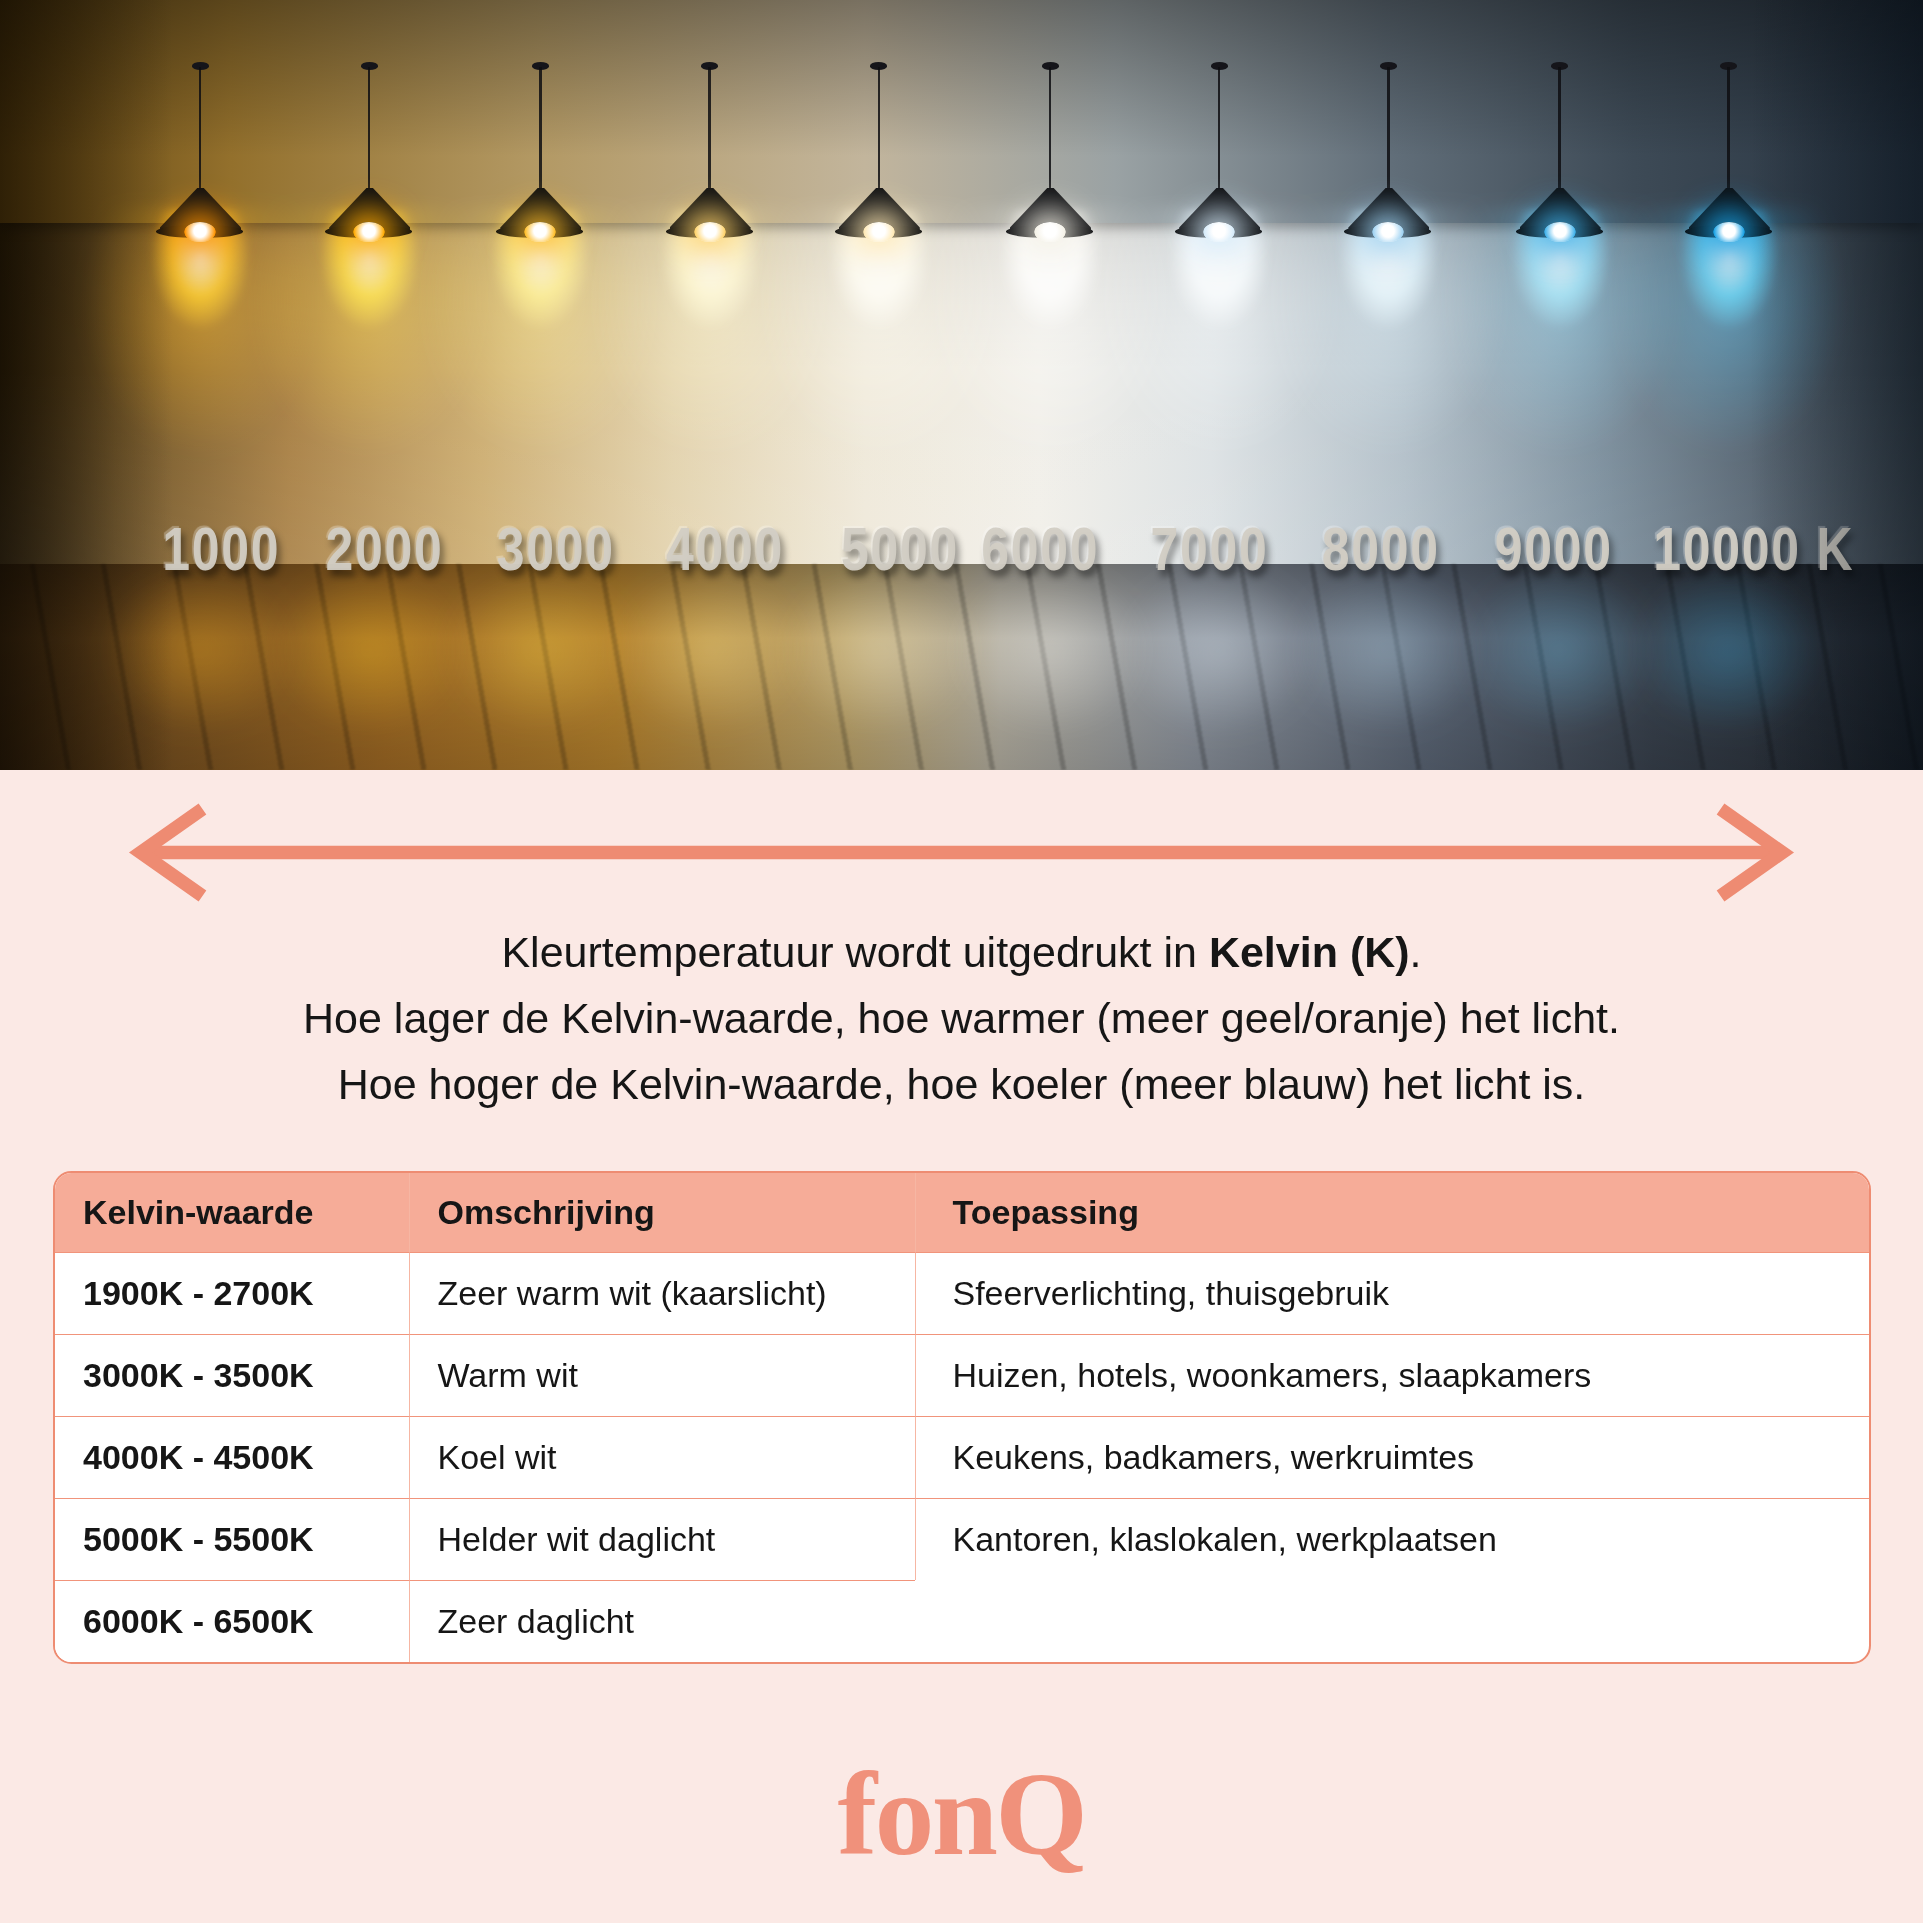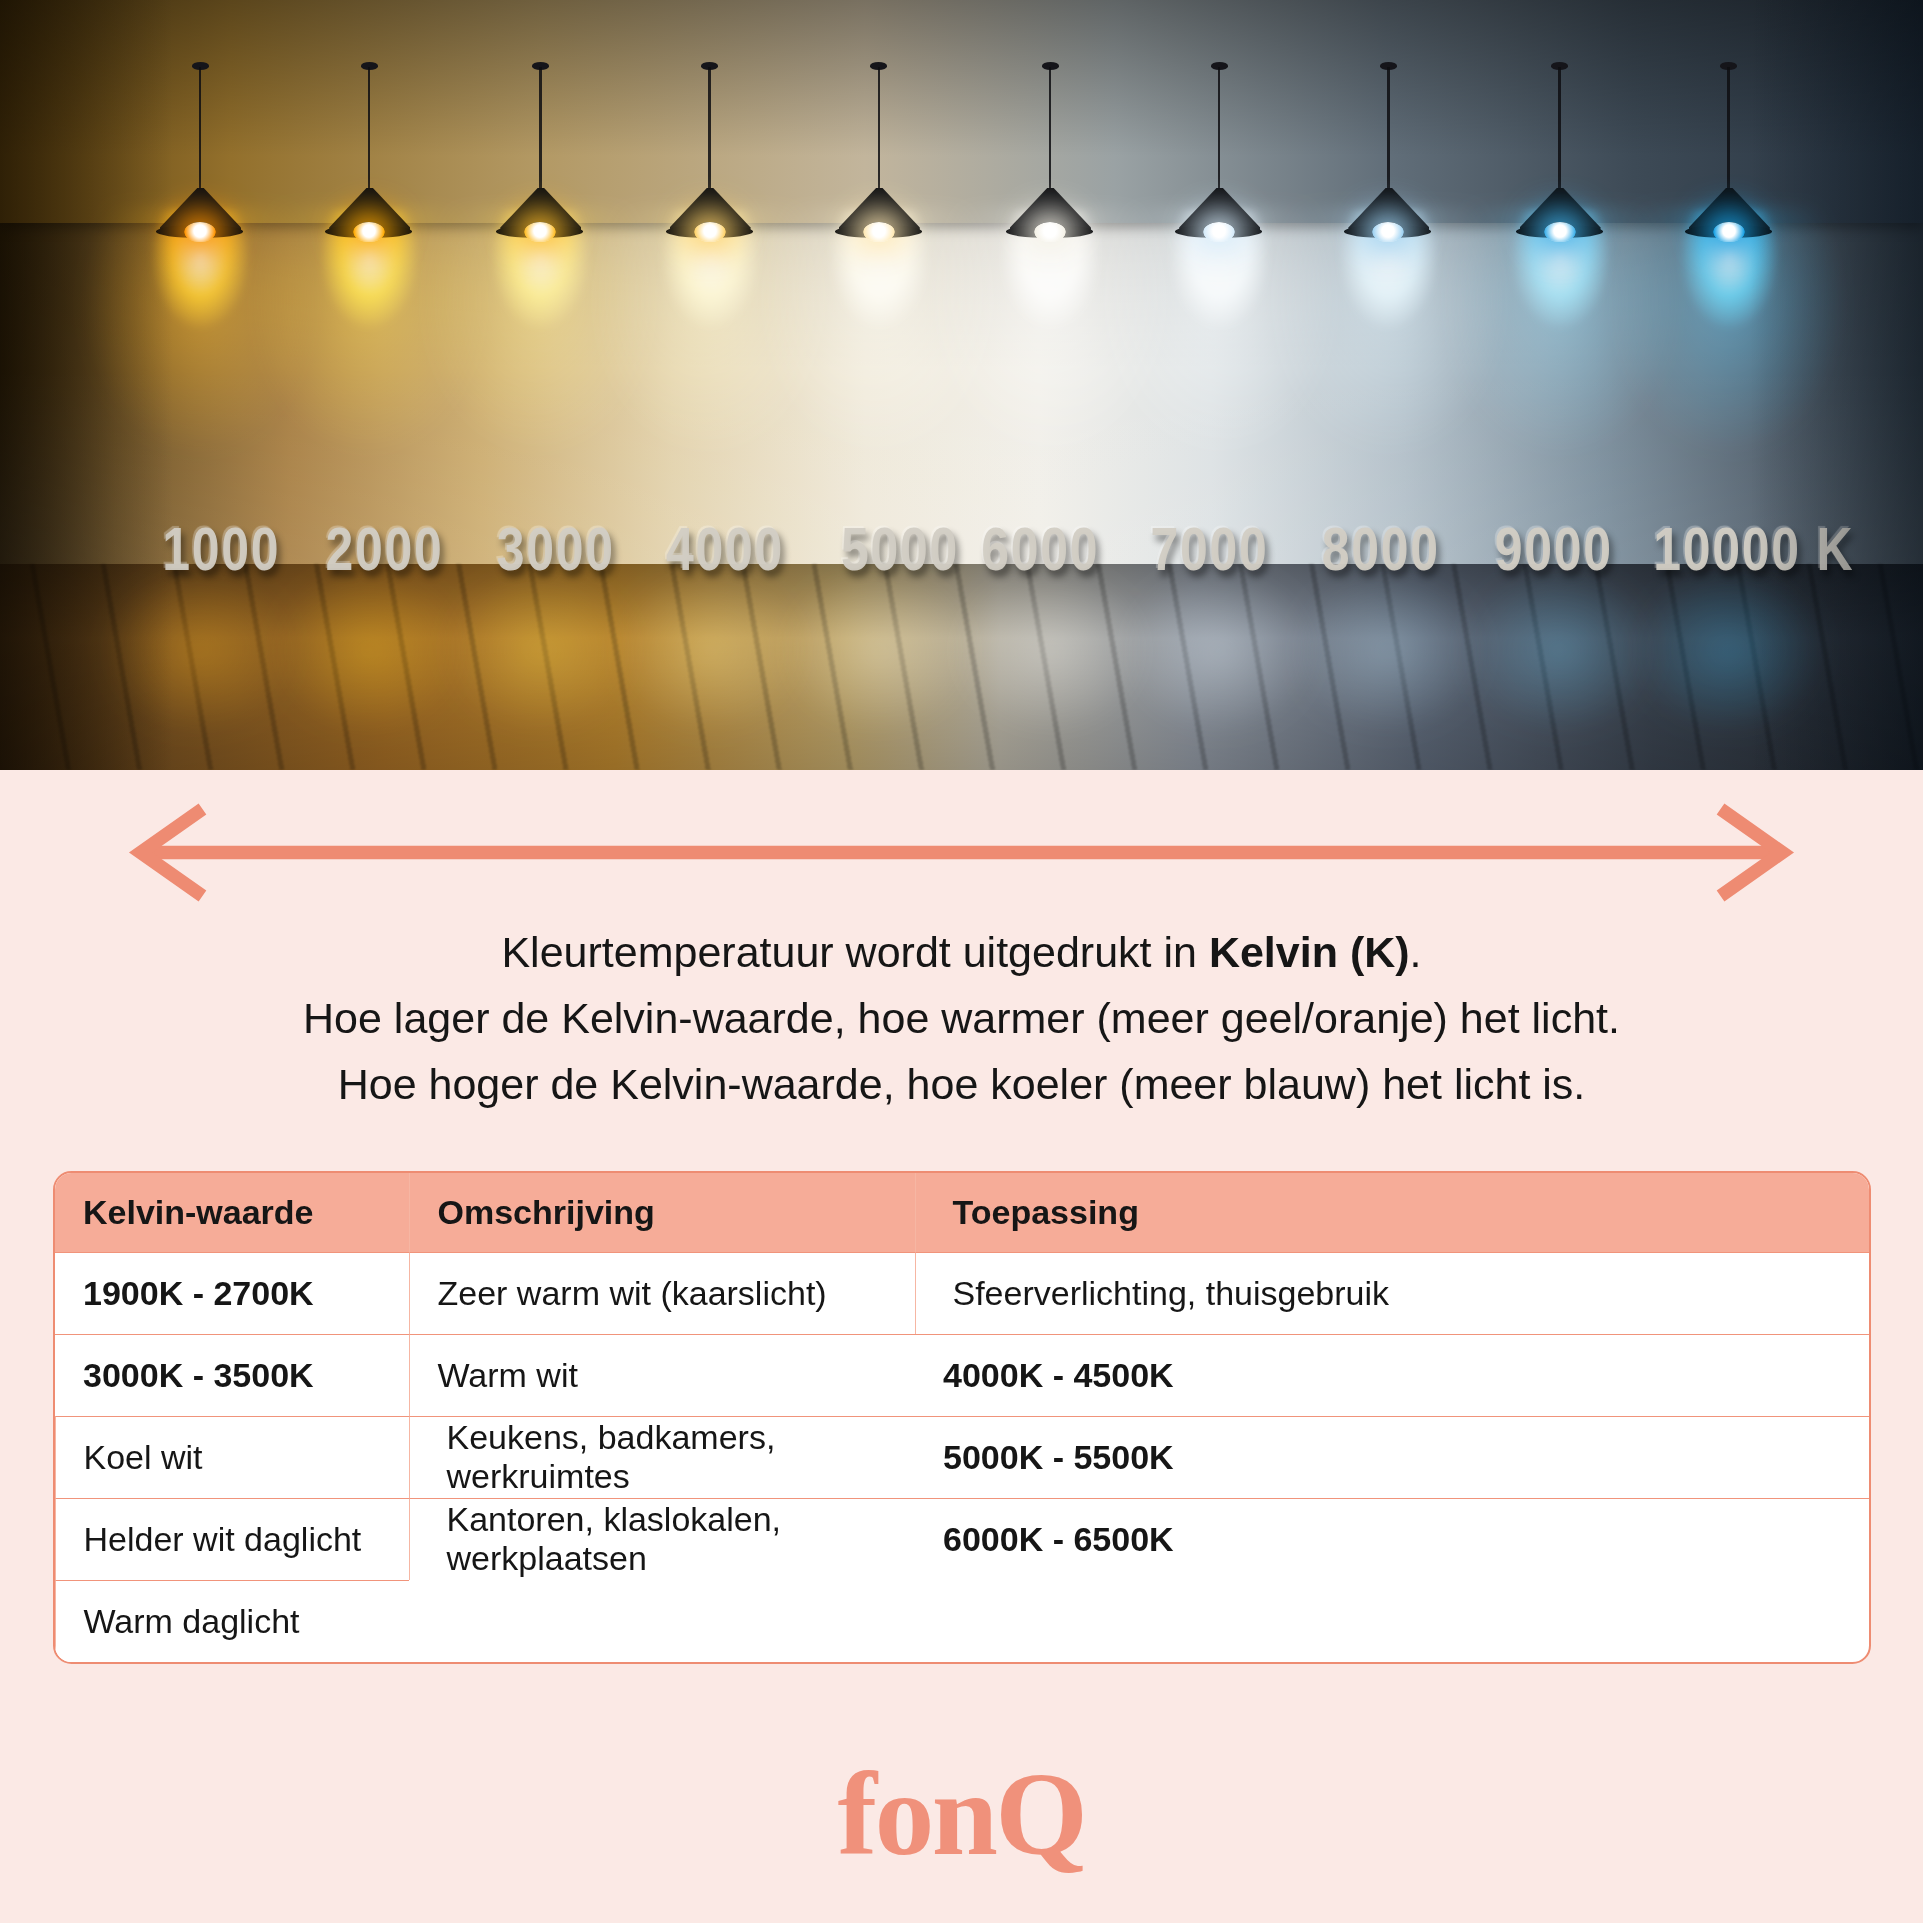--- a/index.html
+++ b/index.html
@@ -224,26 +224,27 @@
 
 <div class="ktable" id="ktable">
     <div class="hcell c0">Kelvin-waarde</div>
     <div class="hcell c1">Omschrijving</div>
     <div class="hcell c2">Toepassing</div>
     <div class="cell c0">1900K - 2700K</div>
     <div class="cell c1">Zeer warm wit (kaarslicht)</div>
     <div class="cell c2">Sfeerverlichting, thuisgebruik</div>
     <div class="cell c0">3000K - 3500K</div>
     <div class="cell c1">Warm wit</div>
+    <div class="cell c2">Huizen, hotels, woonkamers, slaapkamers</div>
     <div class="cell c0">4000K - 4500K</div>
     <div class="cell c1">Koel wit</div>
     <div class="cell c2">Keukens, badkamers, werkruimtes</div>
     <div class="cell c0">5000K - 5500K</div>
     <div class="cell c1">Helder wit daglicht</div>
     <div class="cell c2">Kantoren, klaslokalen, werkplaatsen</div>
     <div class="cell c0">6000K - 6500K</div>
-    <div class="cell c1">Warm daglicht</div>
+    <div class="cell c1">Zeer daglicht</div>
   </div>
 
 <div class="footer">
   <span class="logo">fonQ</span>
 </div>
 
 
 </body></html>

